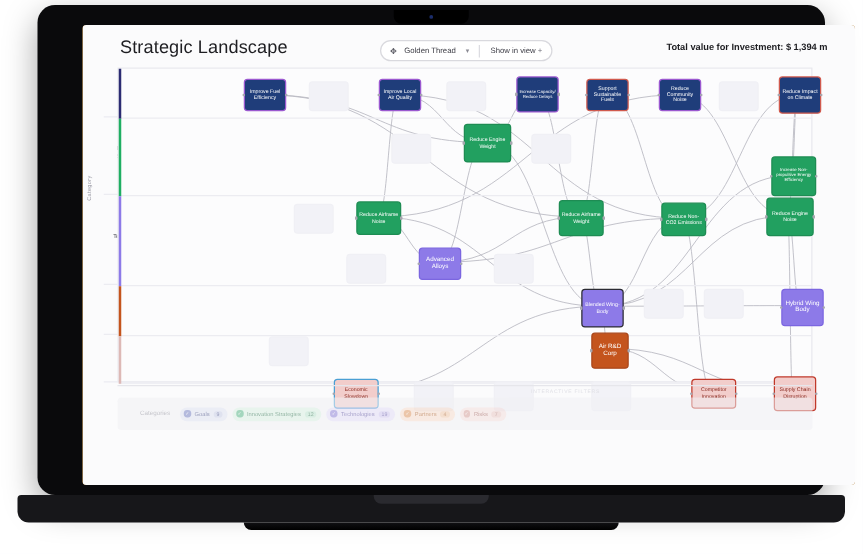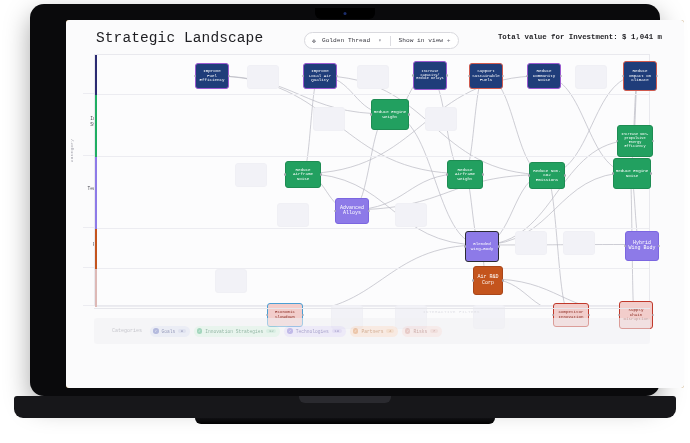--- a/index.html
+++ b/index.html
@@ -36,21 +36,20 @@
     background: #1b2d6b; border-radius: 50%;
     z-index: 6;
   }
   .screen {
     position: absolute;
     left: 36px; top: 16px;
     width: 618px; height: 368px;
     background: #a16207;
     border-radius: 3px;
     overflow: hidden;
-    font-family: Liberation Mono, monospace;
   }
   .base {
     position: absolute;
     left: 14px; top: 396px;
     width: 662px; height: 22px;
     background: #17171a;
     border-radius: 3px 3px 9px 9px;
   }
   .base-lip {
     position: absolute;
@@ -210,21 +209,21 @@
             <span class="glyph">✥</span>
             <span>Golden Thread</span>
             <span class="caret">▾</span>
             <span class="divider-v"></span>
             <span class="show-view">
               <span>Show in view</span>
               <span class="plus">+</span>
             </span>
           </div>
 
-          <div class="totalval">Total value for Investment: $ 1,041 m</div>
+          <div class="totalval">Total value for Investment: $ 1,394 m</div>
         </div>
 
         <div class="axis-label">Category</div>
         <div class="rowlabels" id="rowlabels">
             <div class="rowlabel" style="top: 0px; height: 40px;">
               <div class="nm">Goals</div>
               <div class="vl">$0m</div>
             </div>
             <div class="rowlabel" style="top: 40px; height: 62px;">
               <div class="nm">Innovation Strategies</div>

